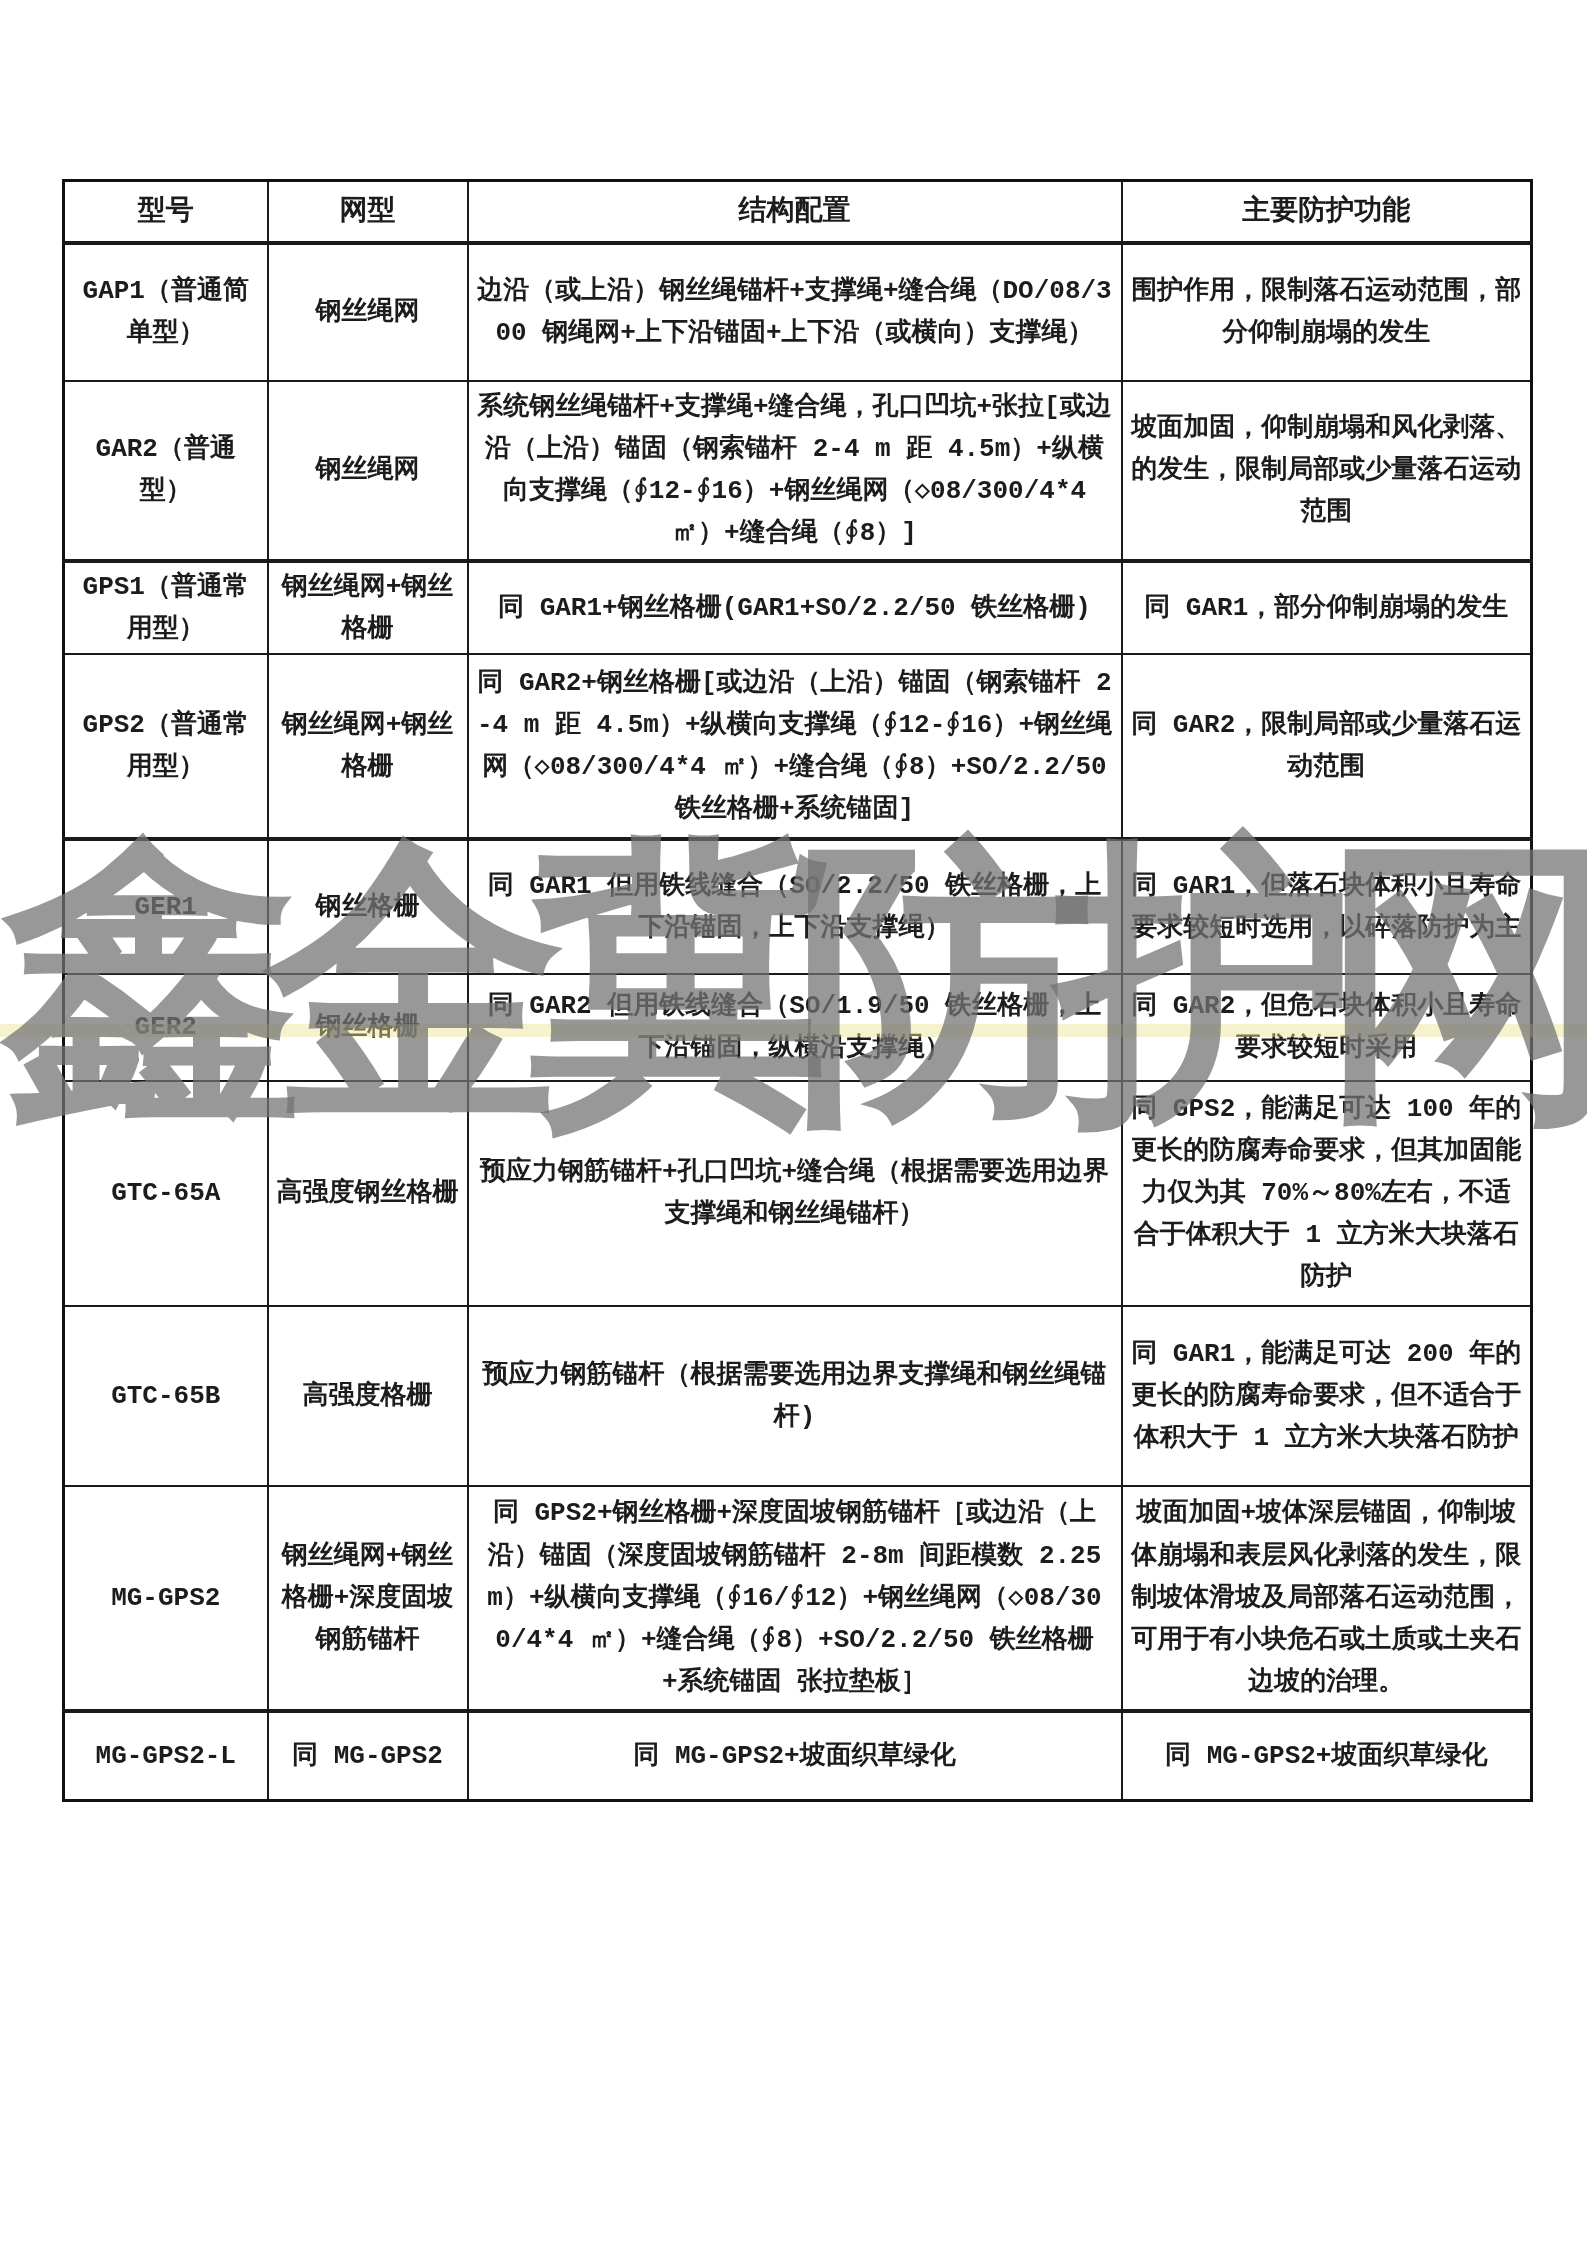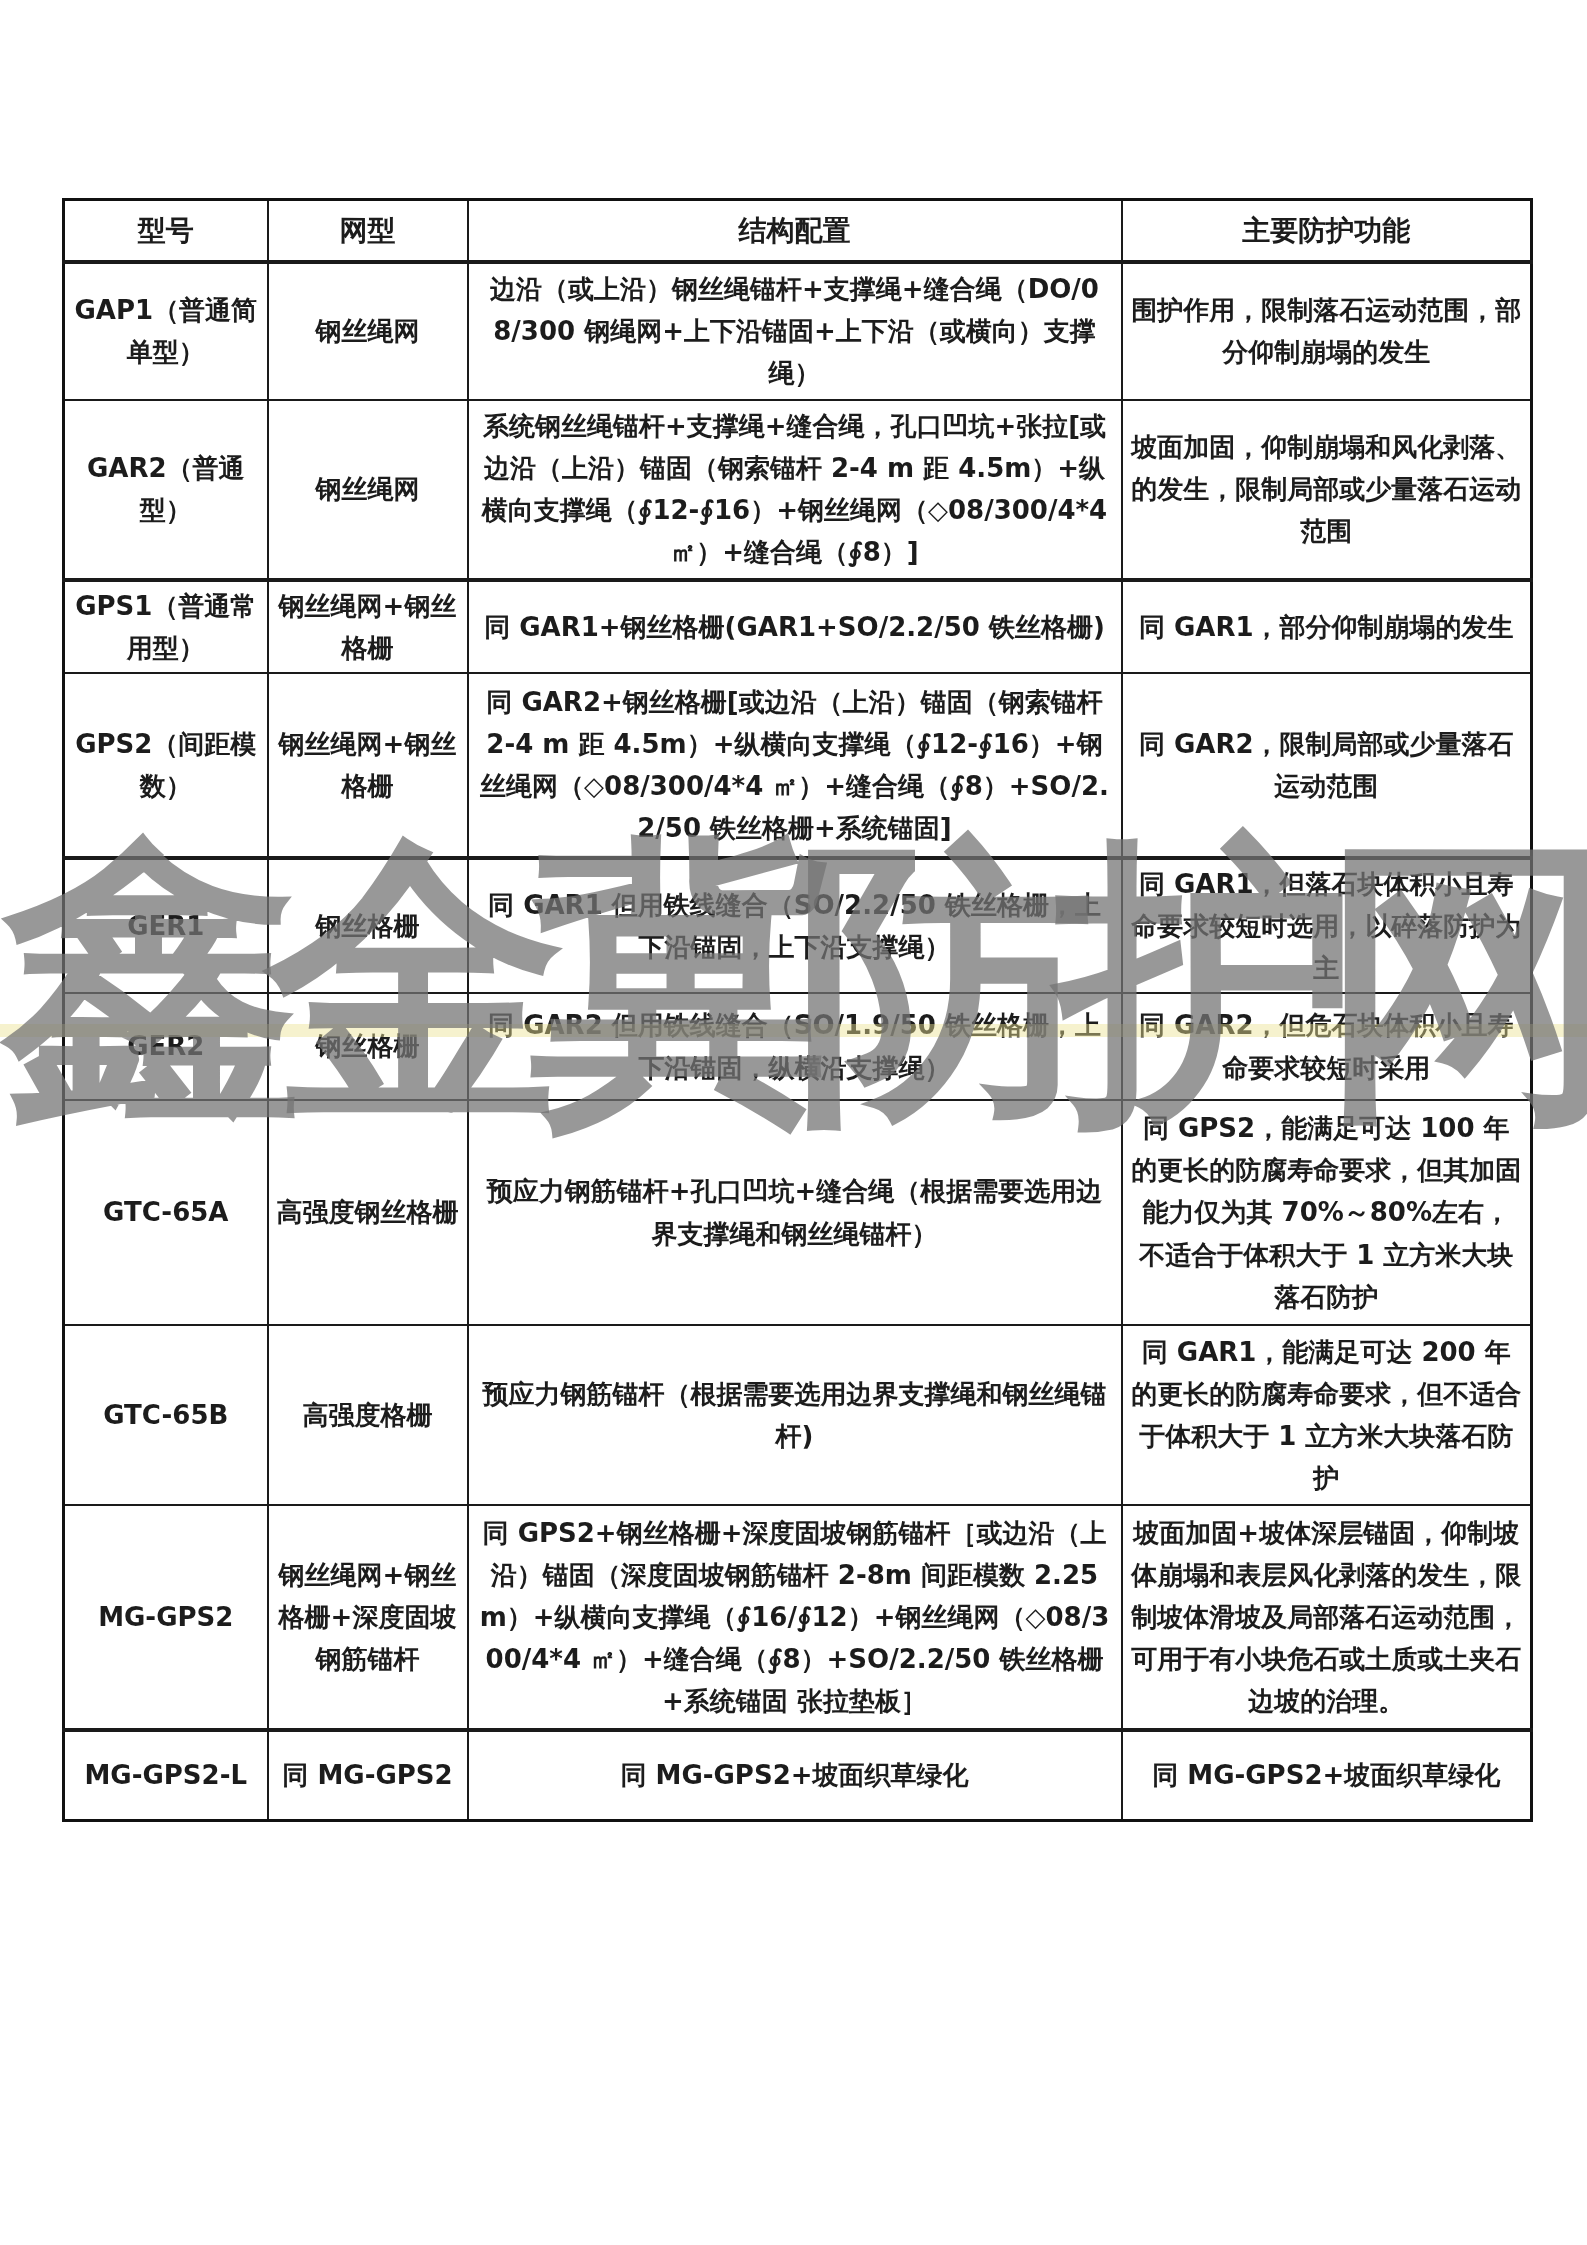--- a/index.html
+++ b/index.html
@@ -11,25 +11,26 @@
   .page {
     position: relative;
     width: 1587px;
     height: 2245px;
     background: #ffffff;
     overflow: hidden;
   }
   table.spec {
     position: absolute;
     left: 62px;
-    top: 198px;
+    top: 179px;
     width: 1468px;
     border-collapse: collapse;
     table-layout: fixed;
     color: #1c1c1c;
+    font-family: Liberation Mono, monospace;
   }
   table.spec td, table.spec th {
     border: 2px solid #1a1a1a;
     text-align: center;
     vertical-align: middle;
     padding: 3px 8px;
     font-size: 26px;
     line-height: 1.62;
     font-weight: 600;
     word-break: break-all;
@@ -114,21 +115,21 @@
       <td>系统钢丝绳锚杆+支撑绳+缝合绳，孔口凹坑+张拉[或边沿（上沿）锚固（钢索锚杆 2-4 m 距 4.5m）+纵横向支撑绳（∮12-∮16）+钢丝绳网（◇08/300/4*4 ㎡）+缝合绳（∮8）]</td>
       <td>坡面加固，仰制崩塌和风化剥落、的发生，限制局部或少量落石运动范围</td>
     </tr>
     <tr class="r-gps1">
       <td>GPS1（普通常用型）</td>
       <td>钢丝绳网+钢丝格栅</td>
       <td>同 GAR1+钢丝格栅(GAR1+SO/2.2/50 铁丝格栅)</td>
       <td>同 GAR1，部分仰制崩塌的发生</td>
     </tr>
     <tr class="r-gps2">
-      <td>GPS2（间距模数）</td>
+      <td>GPS2（普通常用型）</td>
       <td>钢丝绳网+钢丝格栅</td>
       <td>同 GAR2+钢丝格栅[或边沿（上沿）锚固（钢索锚杆 2-4 m 距 4.5m）+纵横向支撑绳（∮12-∮16）+钢丝绳网（◇08/300/4*4 ㎡）+缝合绳（∮8）+SO/2.2/50 铁丝格栅+系统锚固]</td>
       <td>同 GAR2，限制局部或少量落石运动范围</td>
     </tr>
     <tr class="r-ger1">
       <td>GER1</td>
       <td>钢丝格栅</td>
       <td>同 GAR1 但用铁线缝合（SO/2.2/50 铁丝格栅，上下沿锚固，上下沿支撑绳）</td>
       <td>同 GAR1，但落石块体积小且寿命要求较短时选用，以碎落防护为主</td>
     </tr>

